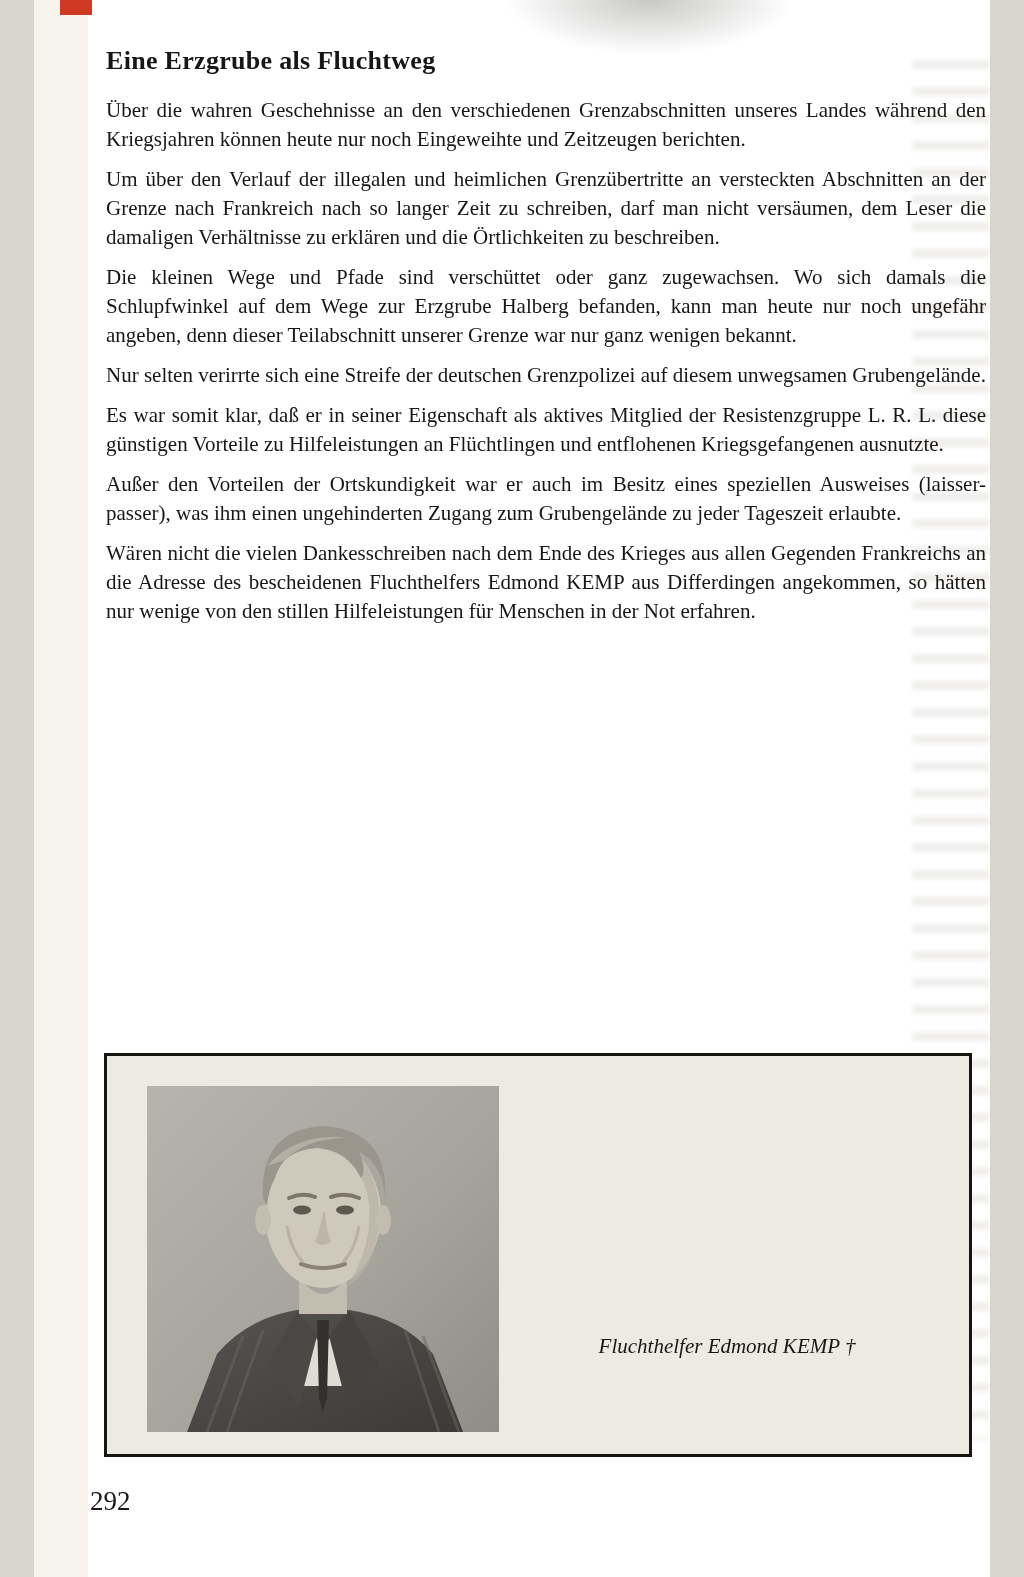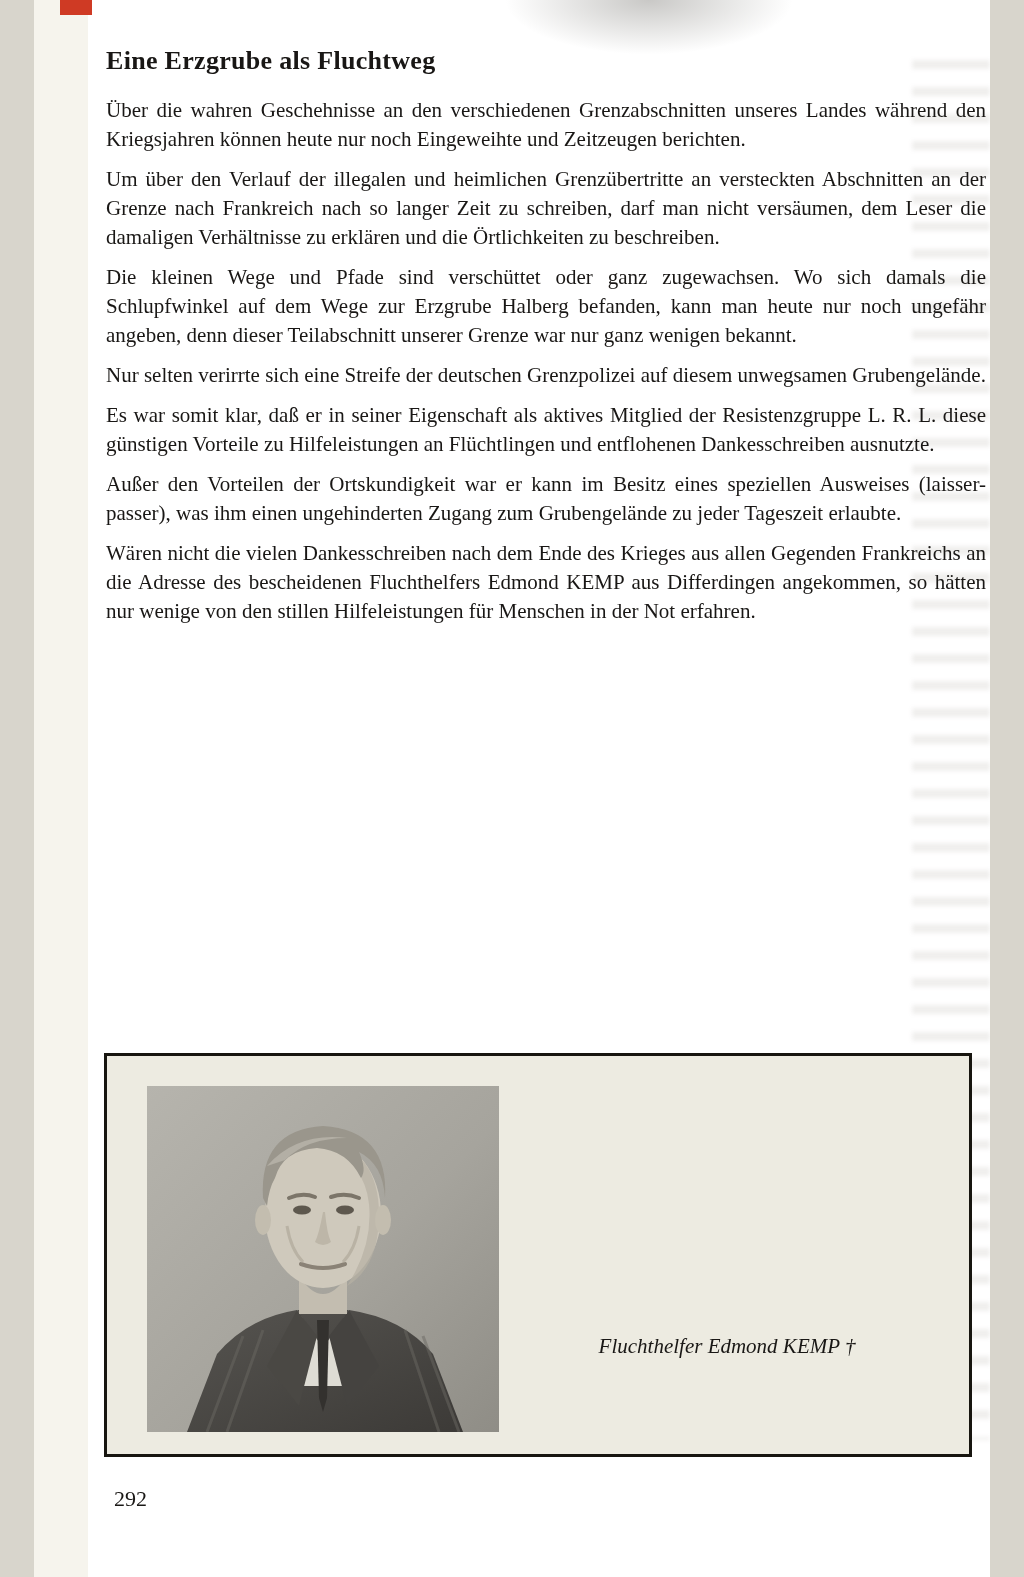--- a/index.html
+++ b/index.html
@@ -81,42 +81,42 @@
   .caption {
     position: absolute;
     left: 430px; top: 278px;
     width: 380px;
     text-align: center;
     font-style: italic;
     font-size: 21px;
   }
   .page-number {
     position: absolute;
-    left: 80px; top: 1486px;
-    font-size: 22px;
+    left: 56px; top: 1486px;
+    font-size: 27px;
   }
 </style>
 </head>
 <body>
 
 <div class="page">
 
   <div class="scan-strip"></div>
   <div class="red-mark"></div>
   <div class="top-shadow"></div>
   <div class="bleed-through"></div>
 
   <div class="content">
     <h1 class="title">Eine Erzgrube als Fluchtweg</h1>
     <p>Über die wahren Geschehnisse an den verschiedenen Grenzabschnitten unseres Landes während den Kriegsjahren können heute nur noch Eingeweihte und Zeitzeugen berichten.</p>
     <p>Um über den Verlauf der illegalen und heimlichen Grenzübertritte an versteckten Abschnitten an der Grenze nach Frankreich nach so langer Zeit zu schreiben, darf man nicht versäumen, dem Leser die damaligen Verhältnisse zu erklären und die Örtlichkeiten zu beschreiben.</p>
     <p>Die kleinen Wege und Pfade sind verschüttet oder ganz zugewachsen. Wo sich damals die Schlupfwinkel auf dem Wege zur Erzgrube Halberg befanden, kann man heute nur noch ungefähr angeben, denn dieser Teilabschnitt unserer Grenze war nur ganz wenigen bekannt.</p>
     <p>Nur selten verirrte sich eine Streife der deutschen Grenzpolizei auf diesem unwegsamen Grubengelände.</p>
-    <p>Es war somit klar, daß er in seiner Eigenschaft als aktives Mitglied der Resistenzgruppe L. R. L. diese günstigen Vorteile zu Hilfeleistungen an Flüchtlingen und entflohenen Dankesschreiben ausnutzte.</p>
-    <p>Außer den Vorteilen der Ortskundigkeit war er kann im Besitz eines speziellen Ausweises (laisser-passer), was ihm einen ungehinderten Zugang zum Grubengelände zu jeder Tageszeit erlaubte.</p>
+    <p>Es war somit klar, daß er in seiner Eigenschaft als aktives Mitglied der Resistenzgruppe L. R. L. diese günstigen Vorteile zu Hilfeleistungen an Flüchtlingen und entflohenen Kriegsgefangenen ausnutzte.</p>
+    <p>Außer den Vorteilen der Ortskundigkeit war er auch im Besitz eines speziellen Ausweises (laisser-passer), was ihm einen ungehinderten Zugang zum Grubengelände zu jeder Tageszeit erlaubte.</p>
     <p>Wären nicht die vielen Dankesschreiben nach dem Ende des Krieges aus allen Gegenden Frankreichs an die Adresse des bescheidenen Fluchthelfers Edmond KEMP aus Differdingen angekommen, so hätten nur wenige von den stillen Hilfeleistungen für Menschen in der Not erfahren.</p>
   </div>
 
   <div class="photo-frame">
     <svg class="portrait" viewBox="0 0 352 346" xmlns="http://www.w3.org/2000/svg" role="img" aria-label="black and white portrait photograph">
       <defs>
         <linearGradient id="bgGrad" x1="0" y1="0" x2="1" y2="1">
           <stop offset="0" stop-color="#b6b4ad"></stop>
           <stop offset="0.55" stop-color="#a6a49d"></stop>
           <stop offset="1" stop-color="#8f8d86"></stop>

